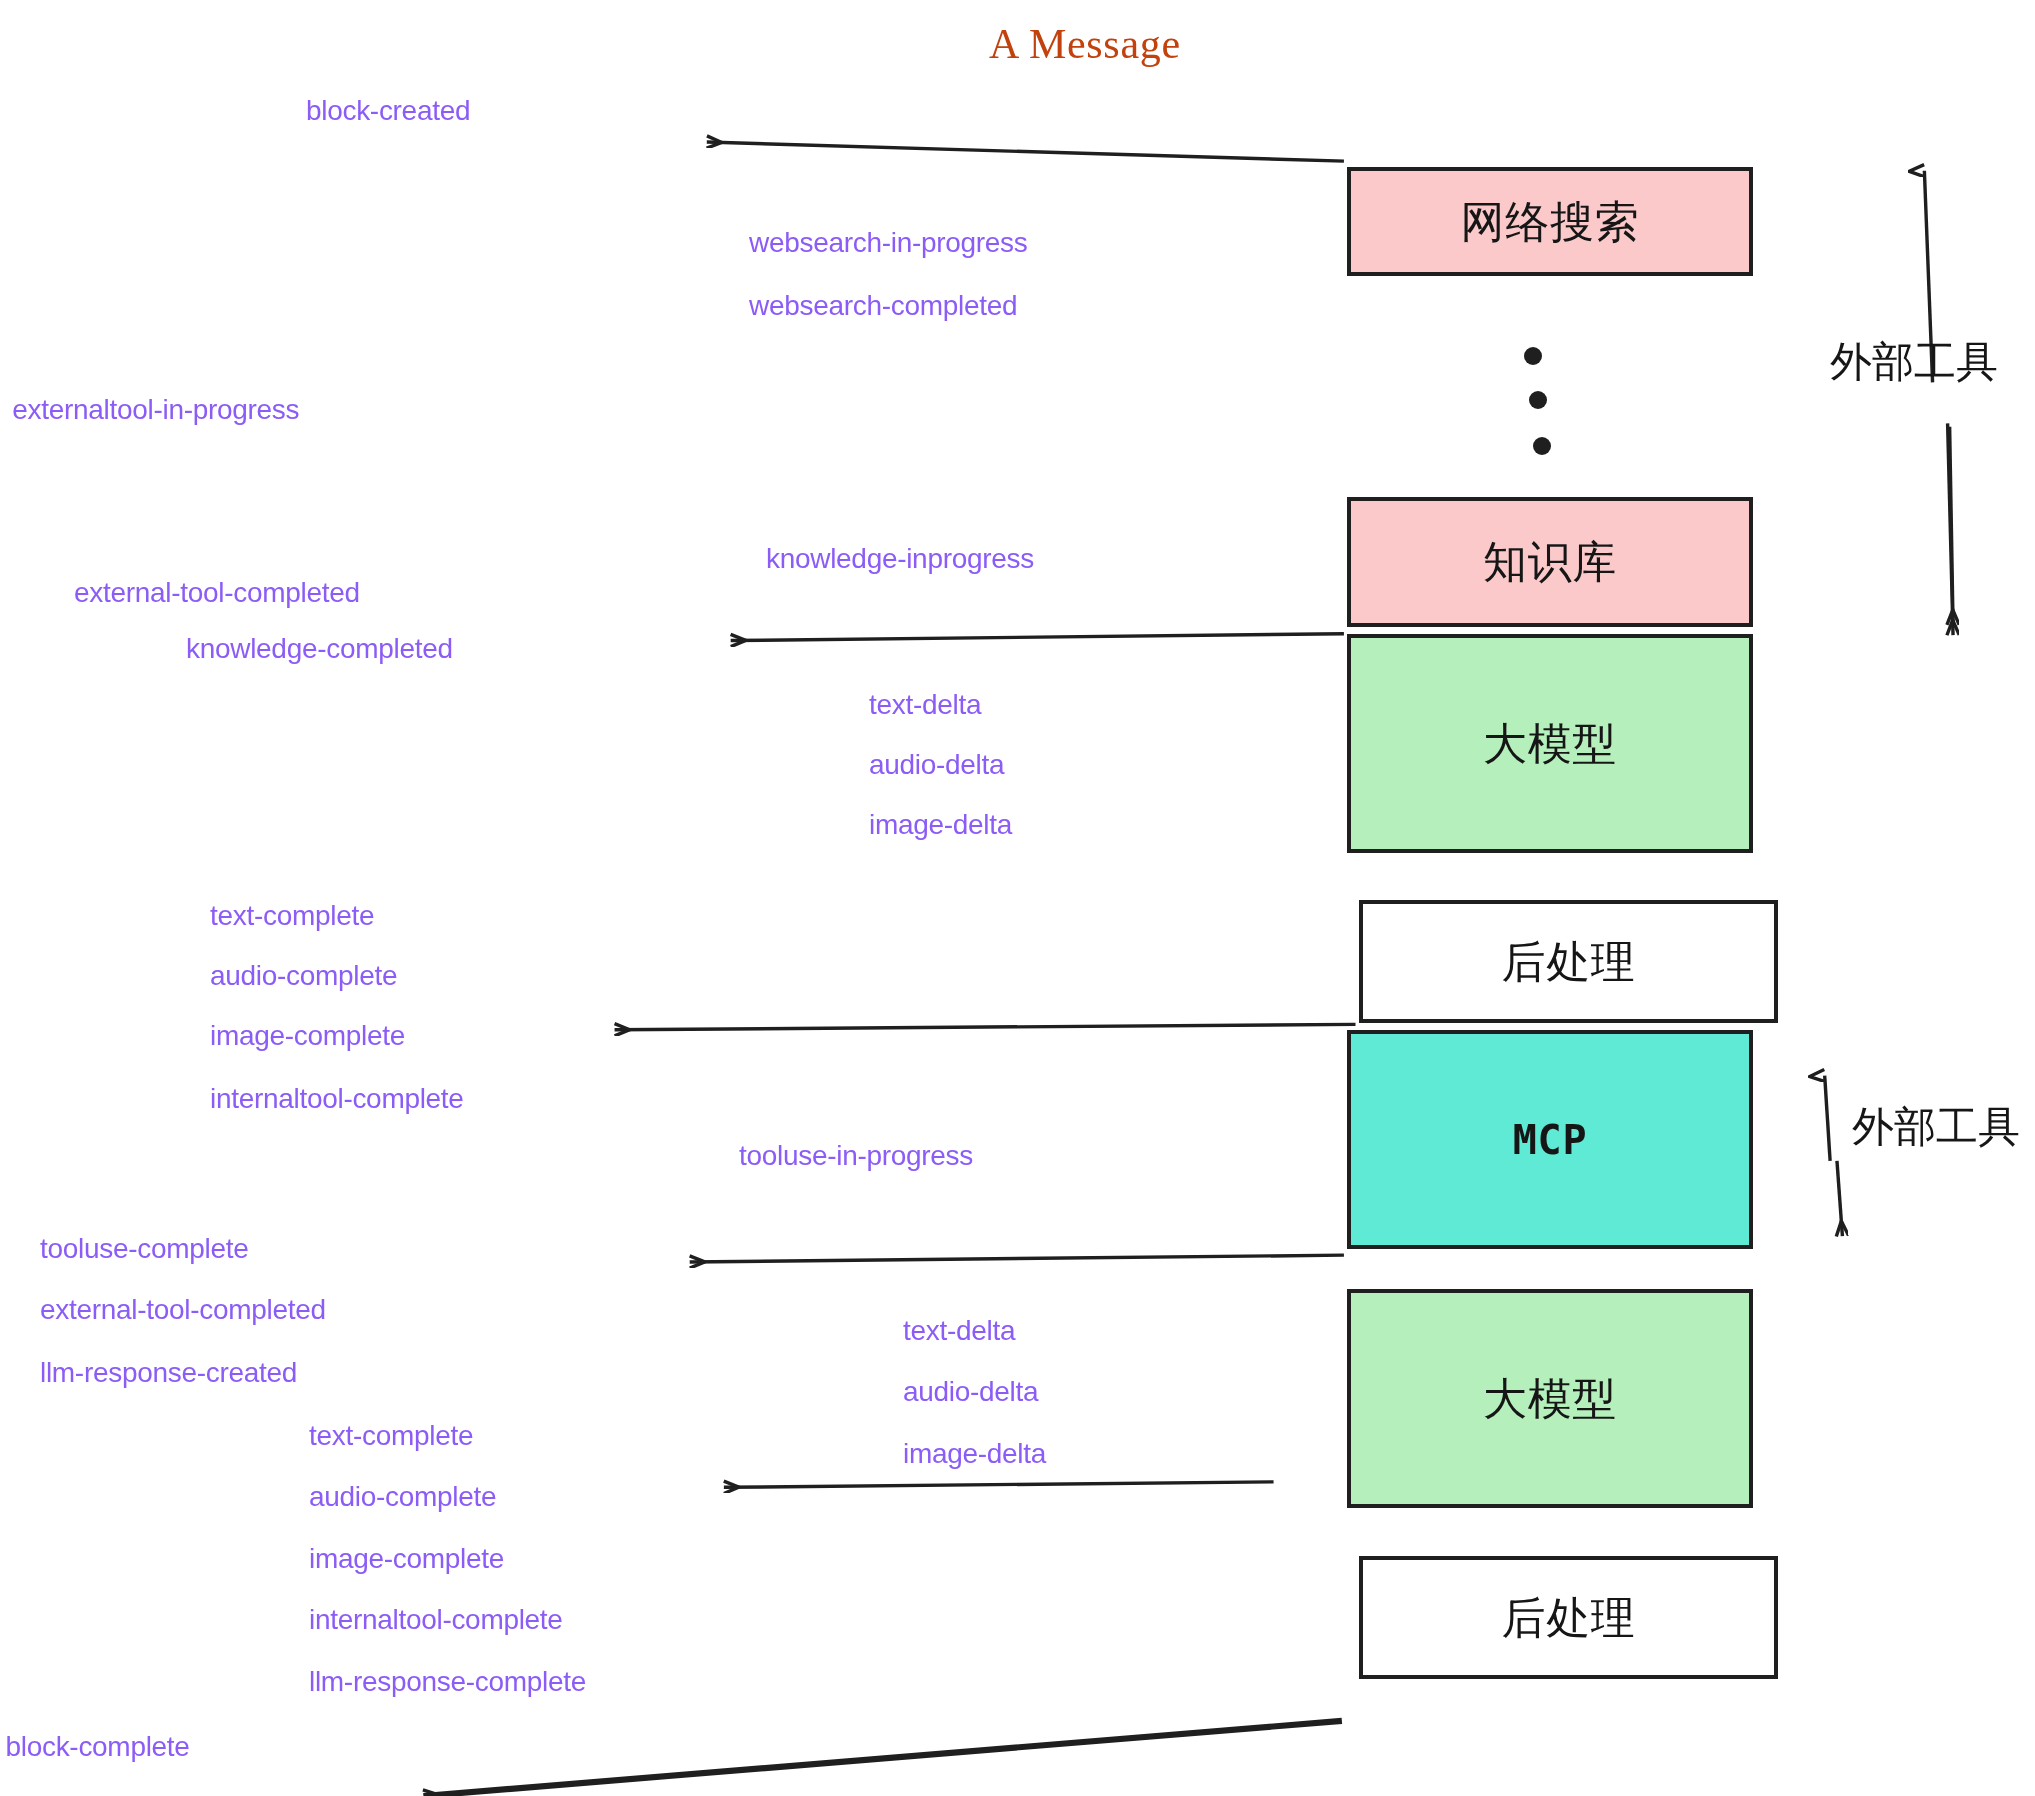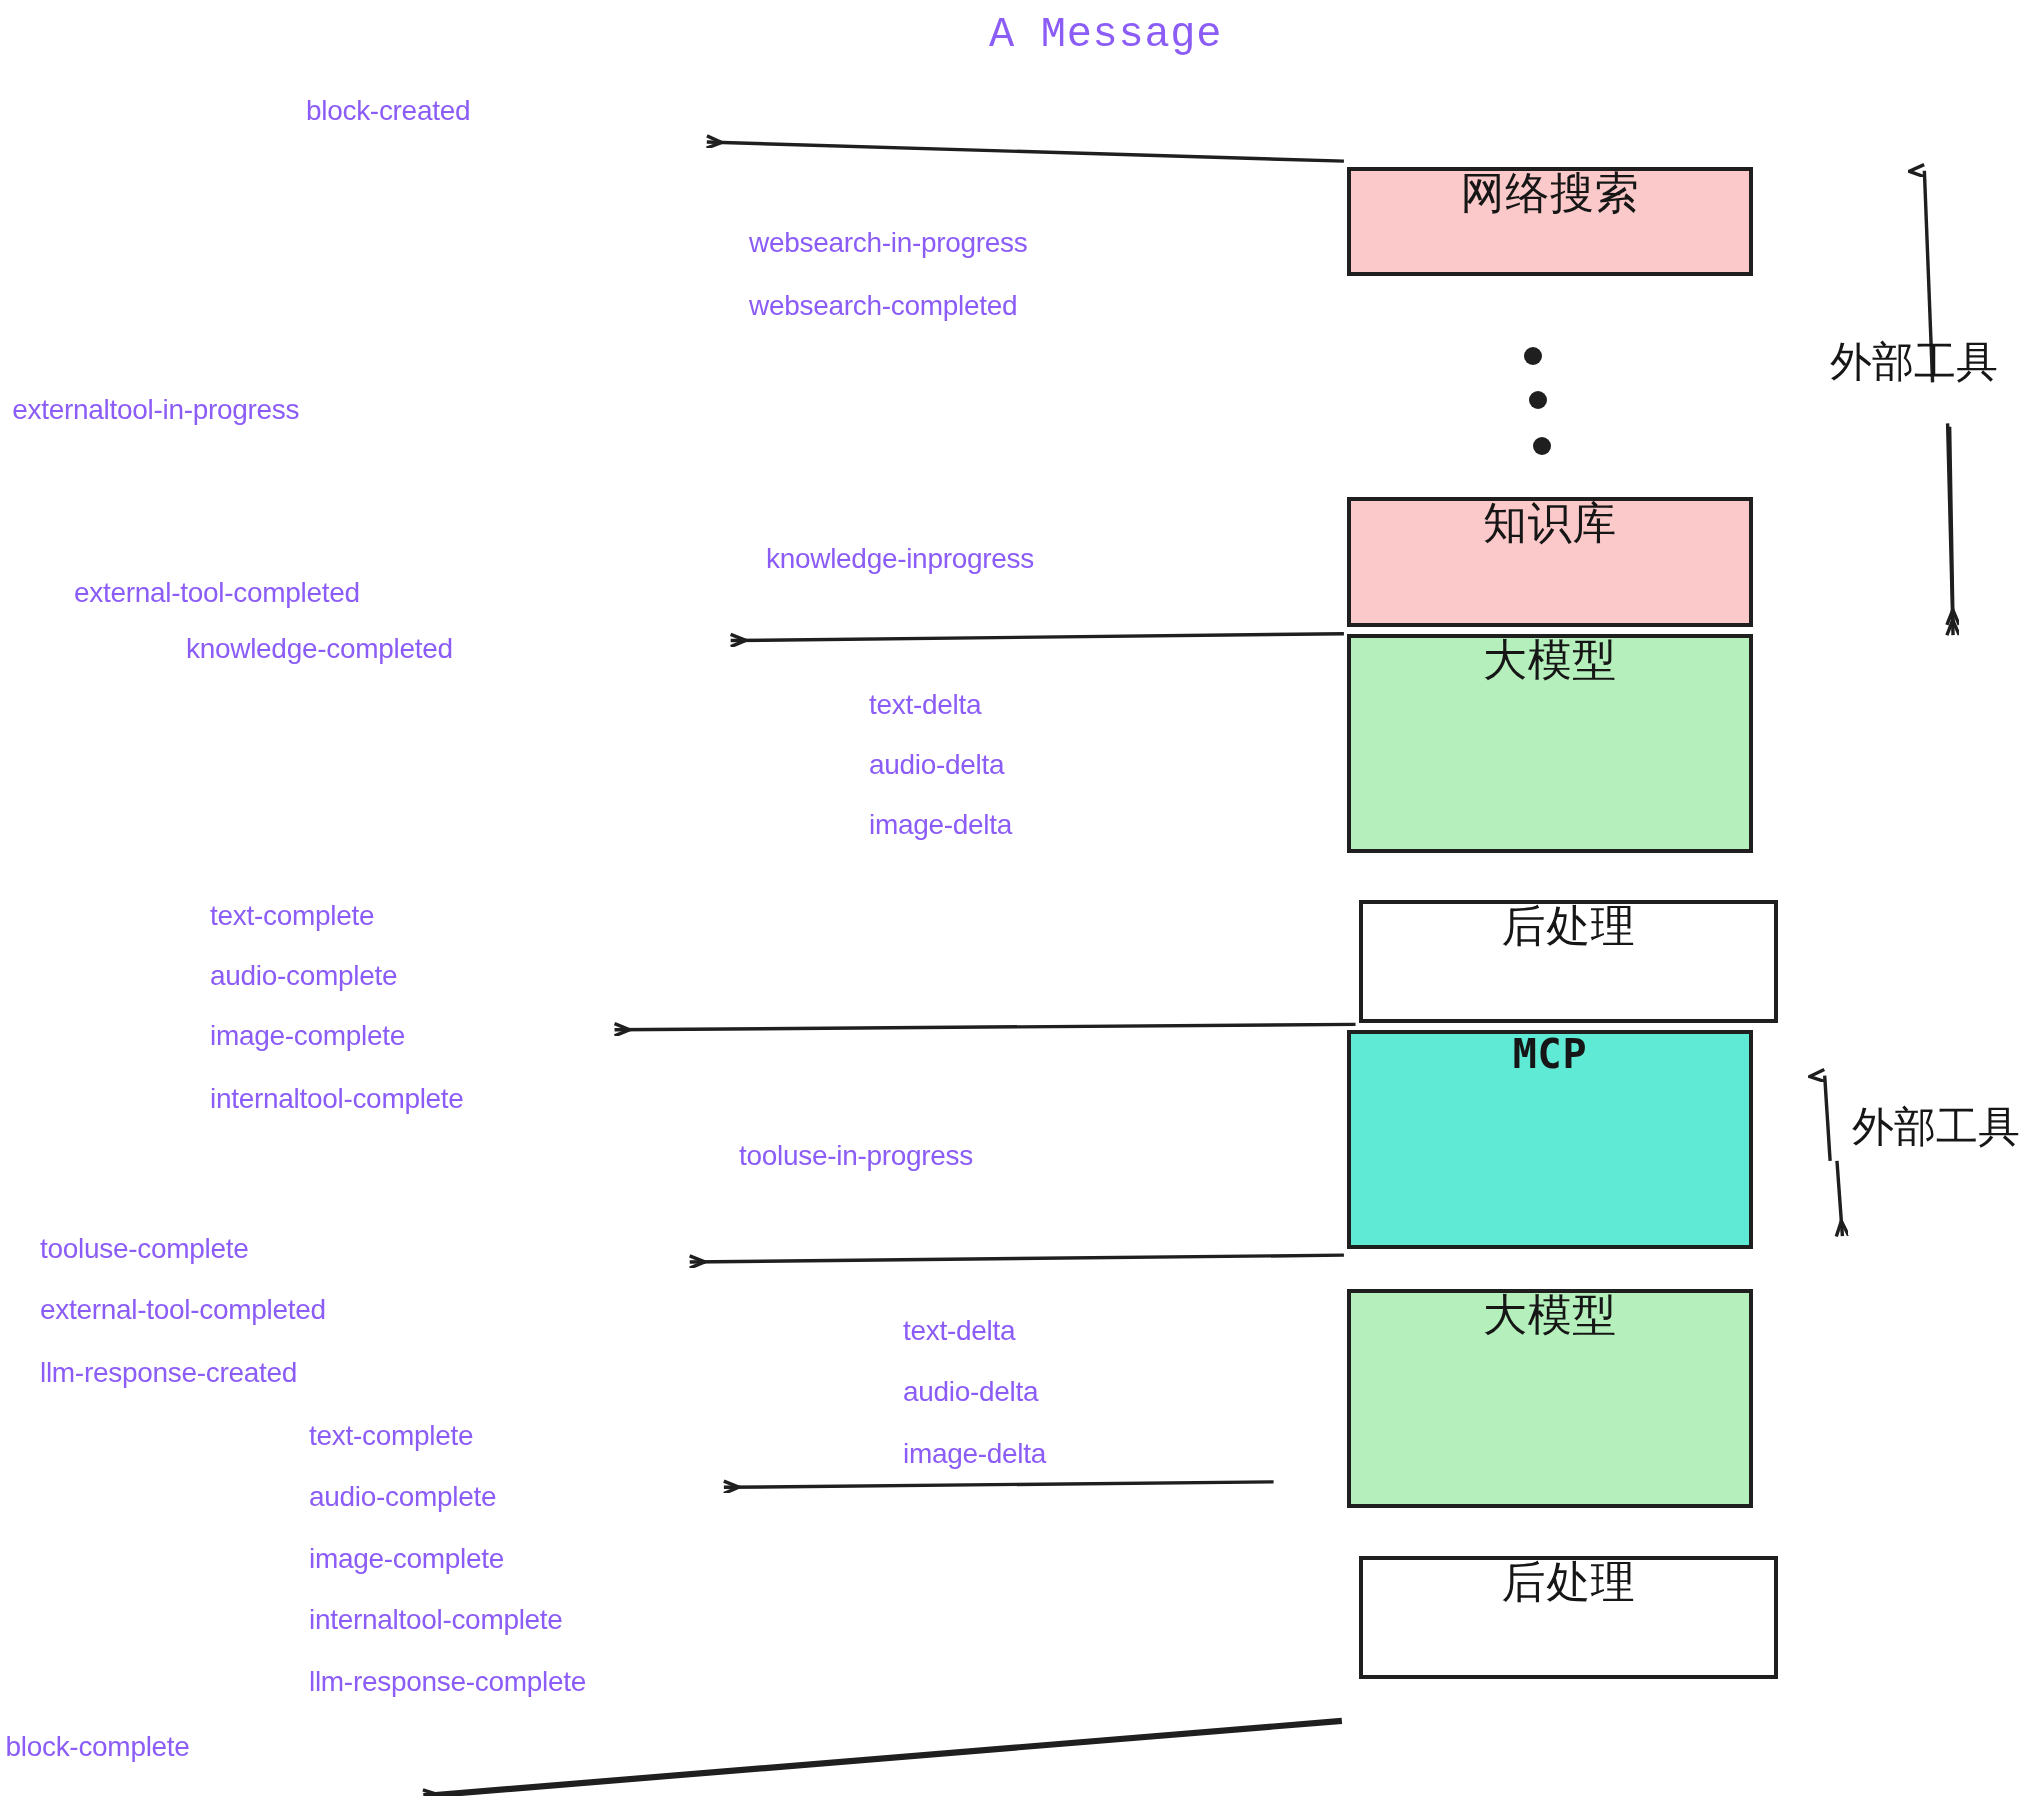--- a/index.html
+++ b/index.html
@@ -1,30 +1,30 @@
 <!DOCTYPE html>
 <html style="font-size:11px"><head>
 <meta charset="utf-8">
 <style>
   html,body{margin:0;padding:0;background:#ffffff;}
   body{width:2035px;height:1796px;font-family:"DejaVu Sans Mono",monospace;}
   #stage{position:relative;width:2035px;height:1796px;overflow:hidden;background:#fff;}
   svg.layer{position:absolute;left:0;top:0;width:2035px;height:1796px;pointer-events:none;}
 
   .box{position:absolute;box-sizing:border-box;border:4.1px solid #1f1f1f;
-       display:flex;align-items:flex-start;justify-content:center;}
+       display:flex;align-items:center;justify-content:center;}
   .box .boxlabel{font-family:"DejaVu Sans",sans-serif;font-size:44px;color:#161616;
        letter-spacing:0.7px;line-height:1;}
   .box.mcp .boxlabel{font-family:"DejaVu Sans Mono",monospace;font-size:40px;font-weight:700;}
 
   .evt{position:absolute;white-space:nowrap;color:#8b5cf6;
        font-family:Liberation Sans, sans-serif;font-size:28px;line-height:1;
        letter-spacing:-0.3px;}
-  .title{position:absolute;white-space:nowrap;color:#8b5cf6;
-       font-family:Liberation Mono, monospace;font-size:42px;letter-spacing:0.7px;}
+  .title{position:absolute;white-space:nowrap;color:#c2410c;
+       font-family:Liberation Serif, serif;font-size:42px;letter-spacing:0.7px;margin-top:9px;}
   .side{position:absolute;white-space:nowrap;color:#161616;
        font-family:"DejaVu Sans",sans-serif;font-size:42px;line-height:1;}
   .dot{position:absolute;width:18px;height:18px;border-radius:50%;background:#1f1f1f;}
 </style>
 </head>
 <body>
 
 <div id="stage">
 
   <svg class="layer" viewBox="0 0 2980 2630">

